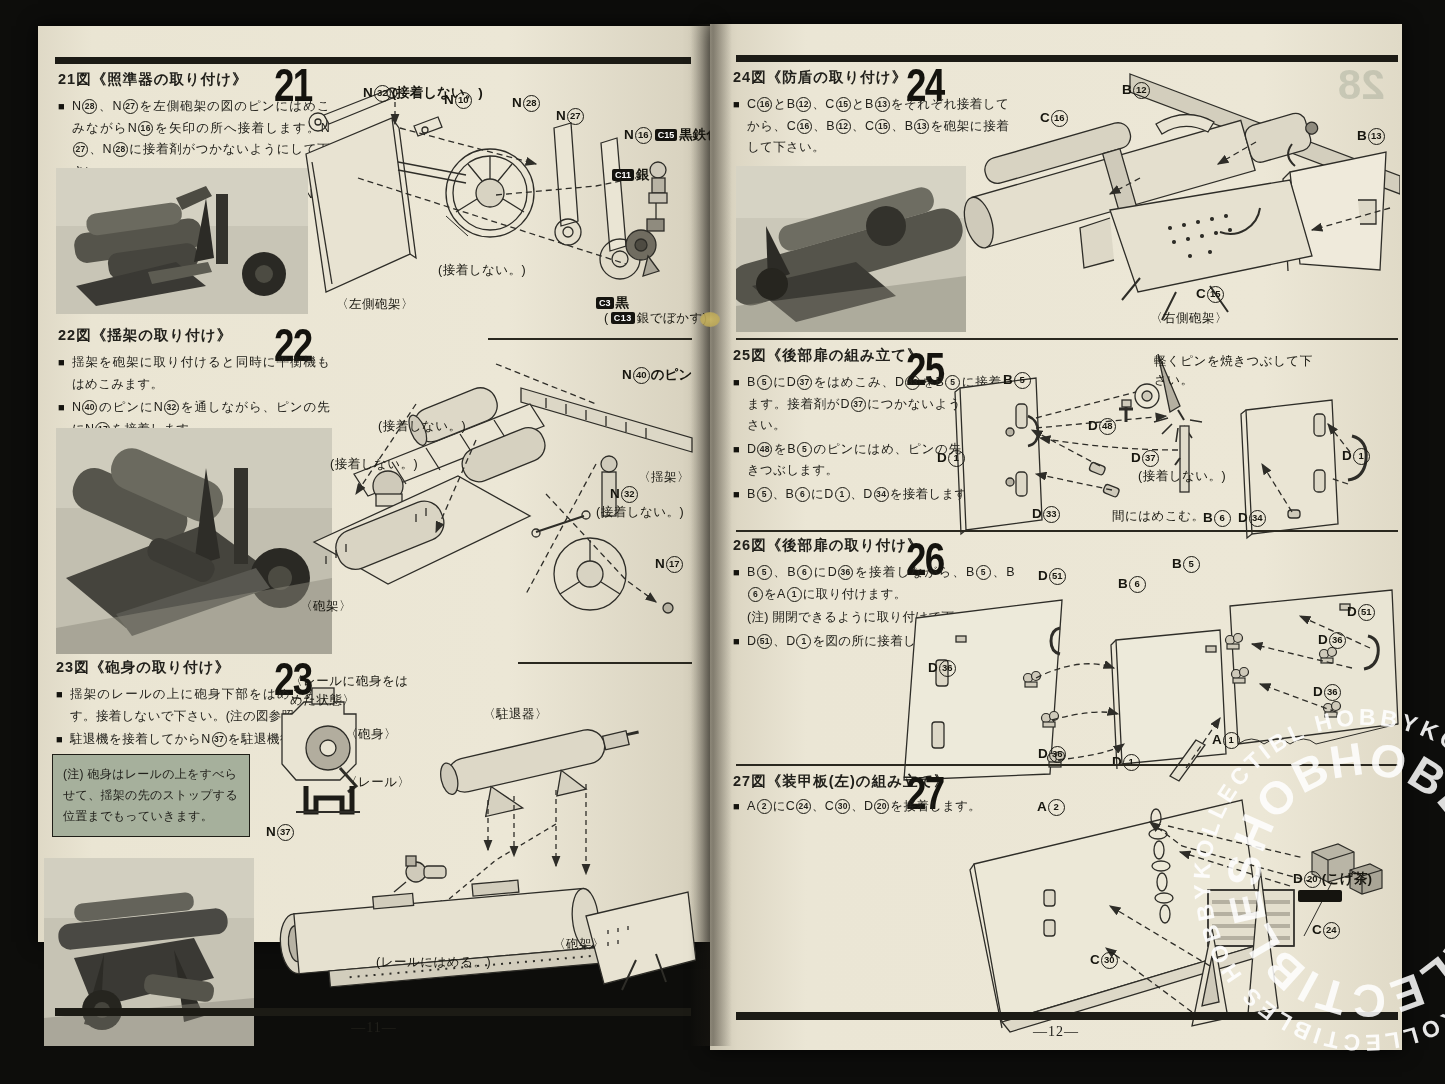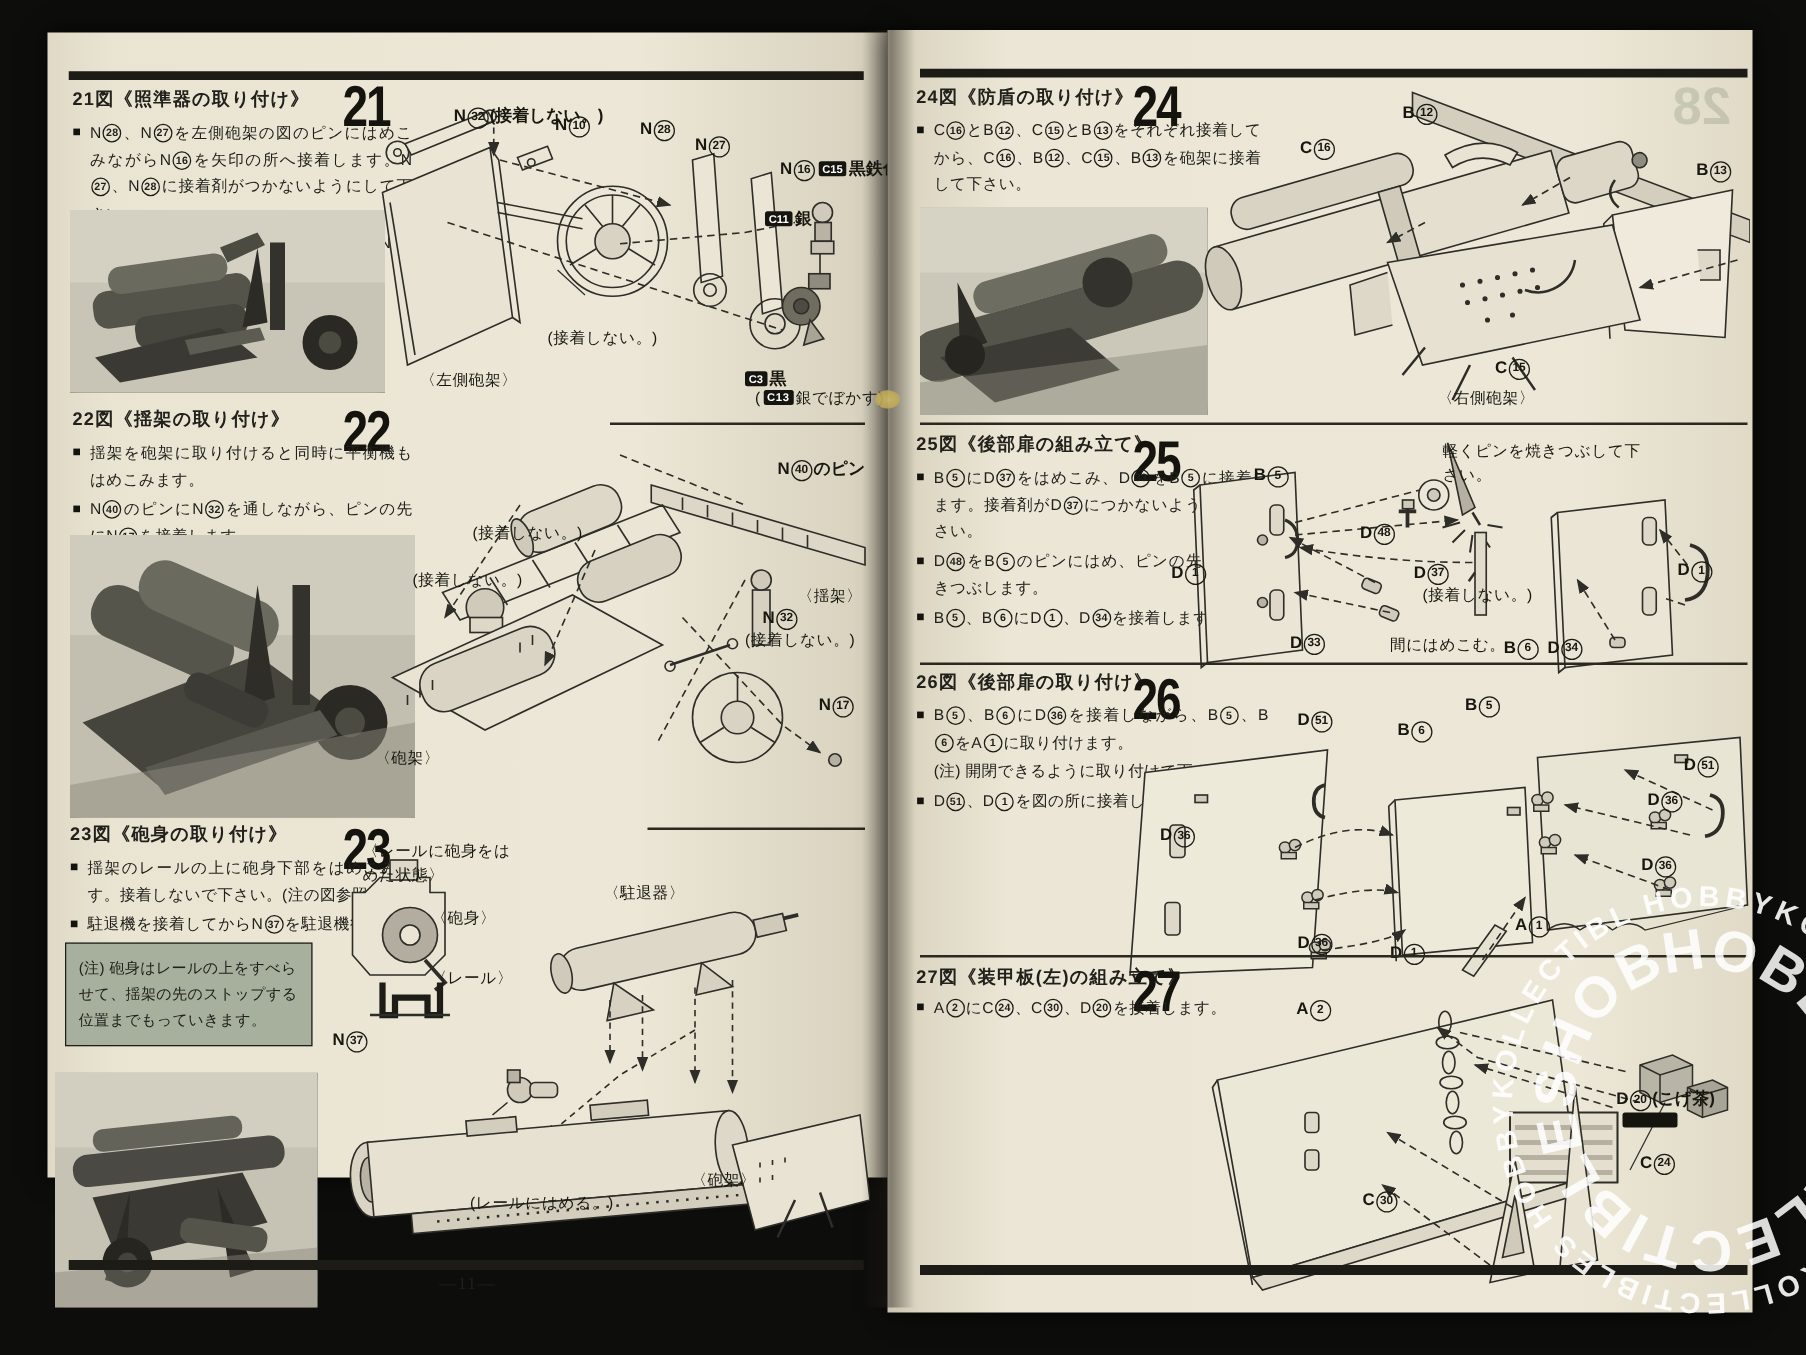--- a/index.html
+++ b/index.html
@@ -601,20 +601,21 @@
       </svg>
     </div>
 
     <span class="flabel" style="left:327px;top:775px;">A<span class="circ">2</span></span>
     <span class="flabel" style="left:583px;top:846px;">D<span class="circ">20</span>(こげ茶)</span>
     <span style="position:absolute;left:588px;top:866px;width:44px;height:12px;background:#15140f;border-radius:2px;"></span>
     <span class="flabel" style="left:602px;top:898px;">C<span class="circ">24</span></span>
     <span class="flabel" style="left:380px;top:928px;">C<span class="circ">30</span></span>
 
     <div class="bar" style="left:26px;top:988px;width:662px;height:8px;"></div>
+    <div class="pageno" style="top:1000px;">—12—</div>
   </div>
 
   <div class="gutter"></div>
   <div class="stain"></div>
 
   <svg class="wm" viewBox="0 0 315 444">
     <defs>
       <path id="wmOuter" d="M 235,85 A 155,155 0 1 1 234.9,85"></path>
       <path id="wmInner" d="M 235,135 A 105,105 0 1 1 234.9,135"></path>
     </defs>

